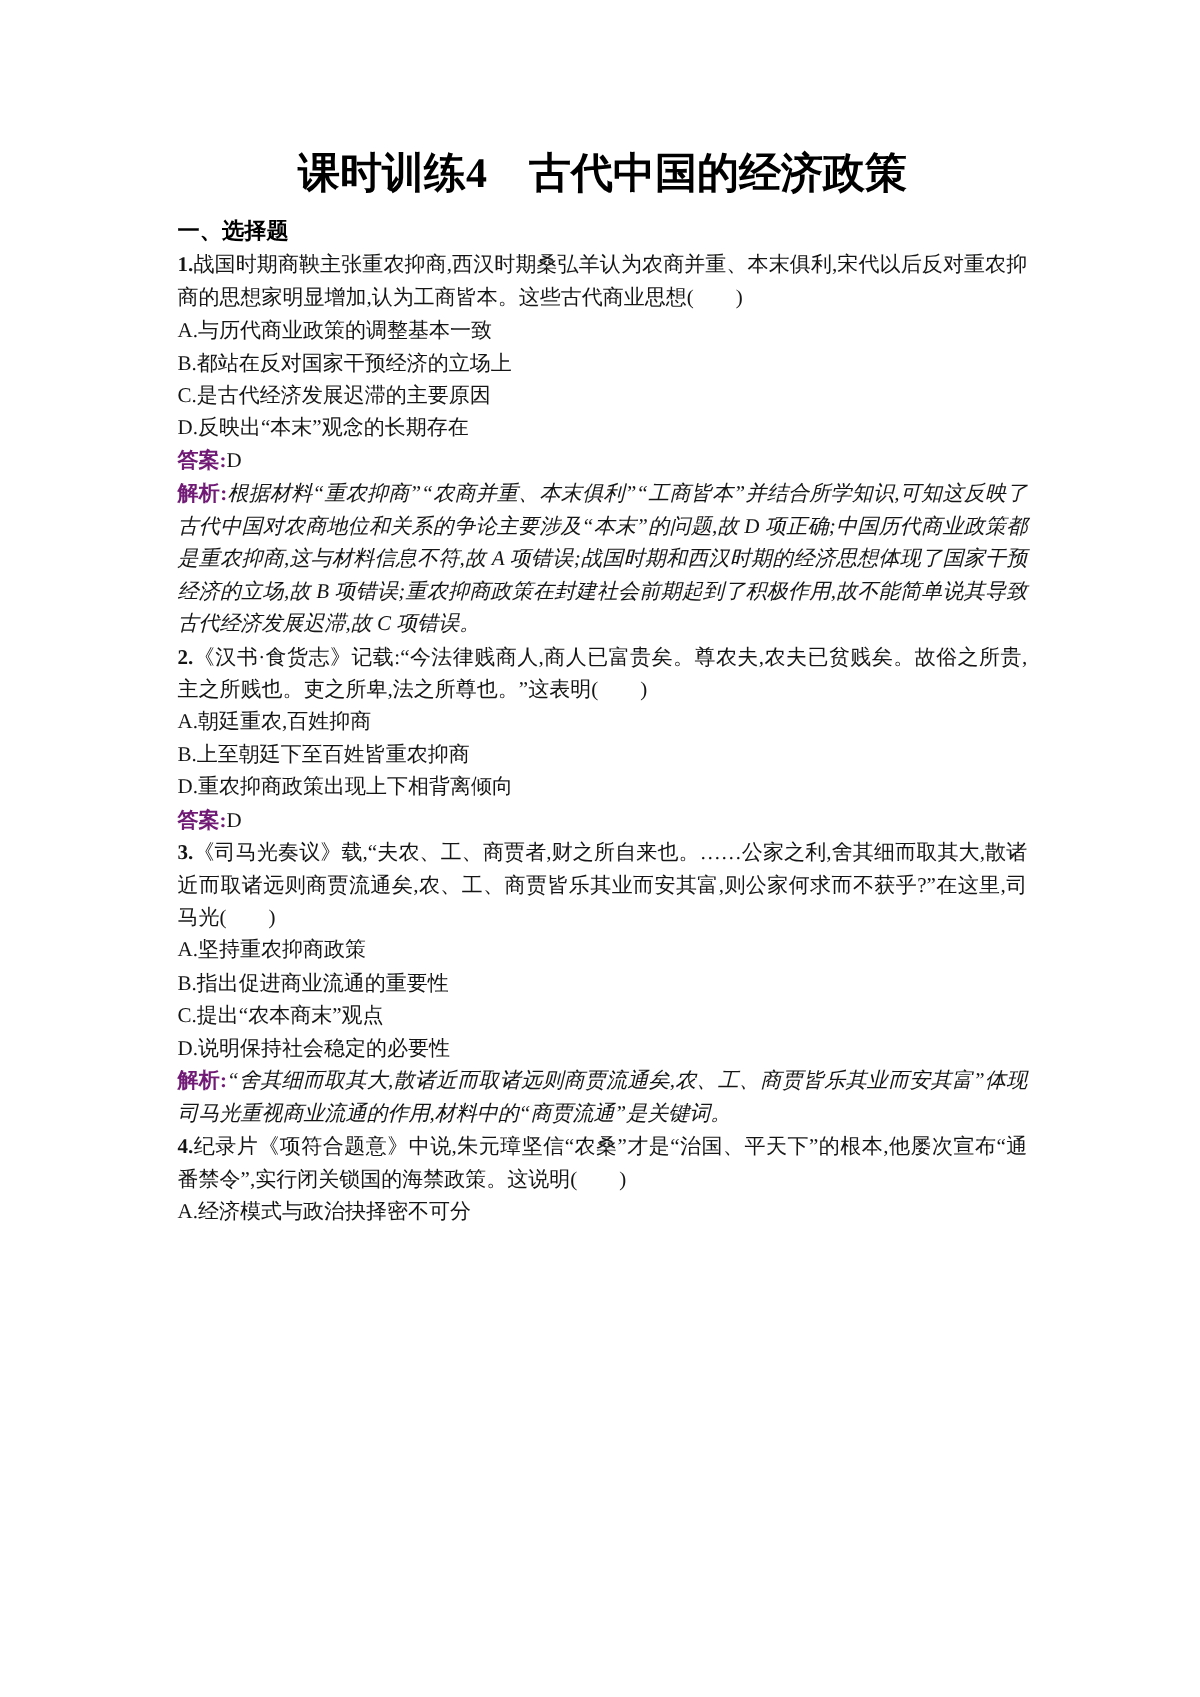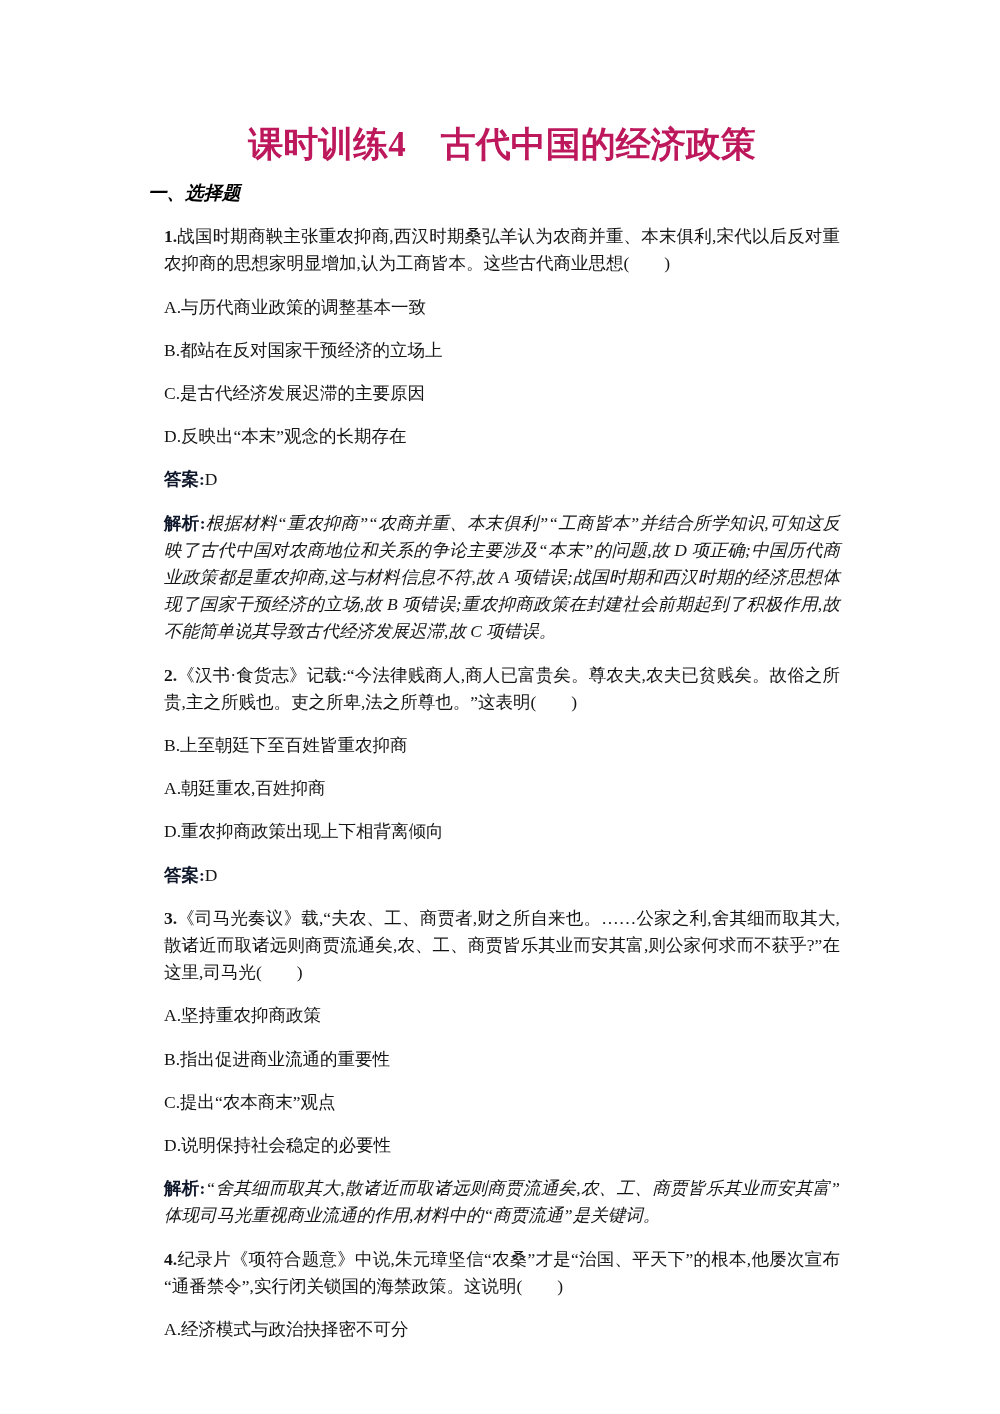--- a/index.html
+++ b/index.html
@@ -13,38 +13,37 @@
     font-family: "Liberation Serif", "DejaVu Serif", serif;
     color: #151515;
     overflow: hidden;
   }
   .title {
     font-size: 35px;
     font-weight: 700;
     text-align: center;
     margin: 0 0 14px 0;
     line-height: 1.2;
-    color: #be185d;
+    color: #000000;
   }
   .section-heading {
     font-size: 18.5px;
     font-weight: 700;
     margin: 0;
     line-height: 27.2px;
     color: #000000;
-    font-style: italic;
   }
   p {
-    margin: 16px;
+    margin: 0;
     font-size: 17.5px;
     line-height: 27.2px;
     text-align: justify;
   }
   .qnum { font-weight: 700; }
-  .label { font-weight: 700; color: #0f172a; }
+  .label { font-weight: 700; color: #701a75; }
   .explanation-text { font-family: "Liberation Serif", "DejaVu Serif", serif; font-style: italic; }
   .answer-value { color: #151515; }
 </style>
 </head>
 <body>
 
 <div class="page">
 
   <h1 class="title">课时训练4　古代中国的经济政策</h1>
 
@@ -55,22 +54,22 @@
     <p class="option">A.与历代商业政策的调整基本一致</p>
     <p class="option">B.都站在反对国家干预经济的立场上</p>
     <p class="option">C.是古代经济发展迟滞的主要原因</p>
     <p class="option">D.反映出“本末”观念的长期存在</p>
     <p class="answer"><span class="label">答案:</span><span class="answer-value">D</span></p>
     <p class="explanation"><span class="label">解析:</span><span class="explanation-text">根据材料“重农抑商”“农商并重、本末俱利”“工商皆本”并结合所学知识,可知这反映了古代中国对农商地位和关系的争论主要涉及“本末”的问题,故 D 项正确;中国历代商业政策都是重农抑商,这与材料信息不符,故 A 项错误;战国时期和西汉时期的经济思想体现了国家干预经济的立场,故 B 项错误;重农抑商政策在封建社会前期起到了积极作用,故不能简单说其导致古代经济发展迟滞,故 C 项错误。</span></p>
   </section>
 
   <section>
     <p class="stem"><span class="qnum">2.</span><span>《汉书·食货志》记载:“今法律贱商人,商人已富贵矣。尊农夫,农夫已贫贱矣。故俗之所贵,主之所贱也。吏之所卑,法之所尊也。”这表明(　　)</span></p>
+    <p class="option">A.朝廷重农,百姓抑商</p>
     <p class="option">B.上至朝廷下至百姓皆重农抑商</p>
-    <p class="option">A.朝廷重农,百姓抑商</p>
     <p class="option">D.重农抑商政策出现上下相背离倾向</p>
     <p class="answer"><span class="label">答案:</span><span class="answer-value">D</span></p>
   </section>
 
   <section>
     <p class="stem"><span class="qnum">3.</span><span>《司马光奏议》载,“夫农、工、商贾者,财之所自来也。……公家之利,舍其细而取其大,散诸近而取诸远则商贾流通矣,农、工、商贾皆乐其业而安其富,则公家何求而不获乎?”在这里,司马光(　　)</span></p>
     <p class="option">A.坚持重农抑商政策</p>
     <p class="option">B.指出促进商业流通的重要性</p>
     <p class="option">C.提出“农本商末”观点</p>
     <p class="option">D.说明保持社会稳定的必要性</p>

